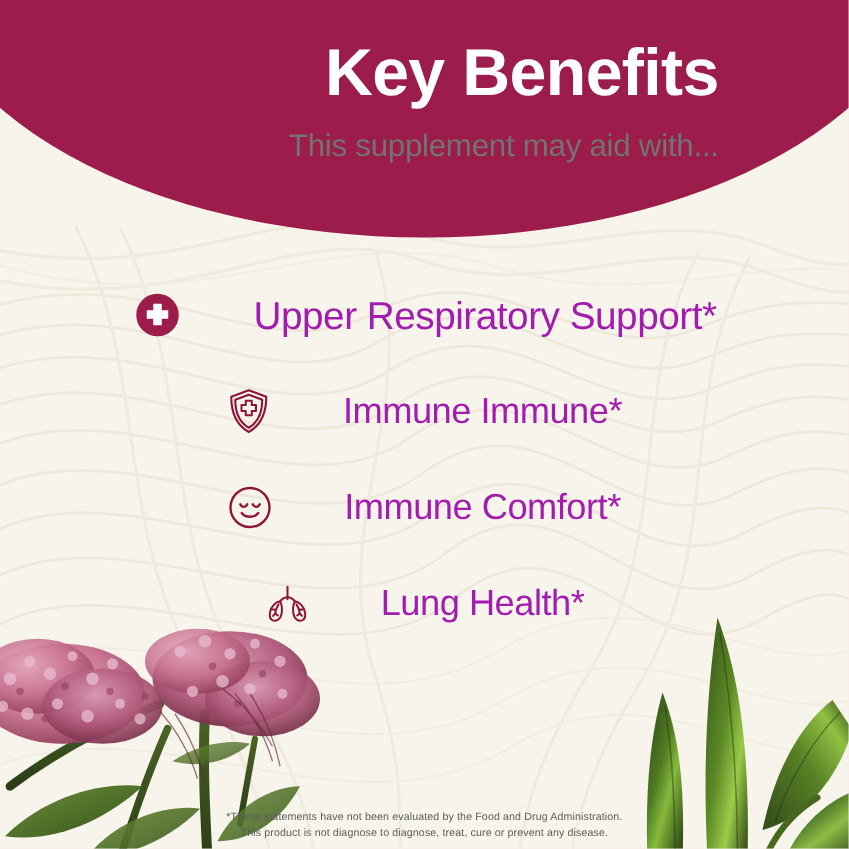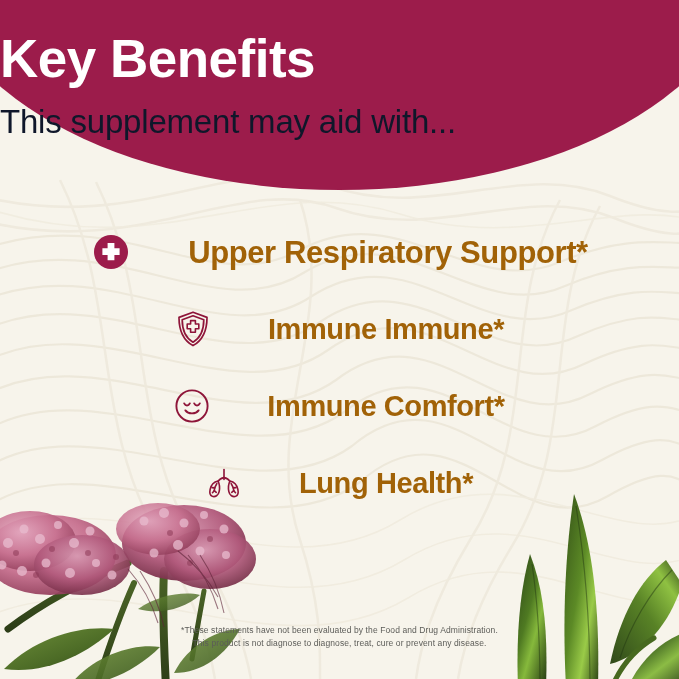--- a/index.html
+++ b/index.html
@@ -36,35 +36,35 @@
     left:-64px; top:-262px;
     width:807px; height:452px;
     background:#9C1C4B;
     border-radius:50%;
     z-index:3;
   }
   .header-content {
     position:absolute;
     left:0; top:0; width:575px;
     z-index:4;
-    text-align:left;
+    text-align:right;
     pointer-events:none;
   }
   .header-title {
     margin-top:31px;
     color:#FFFFFF;
     font-size:53px;
     font-weight:bold;
     letter-spacing:-0.5px;
     line-height:1.05;
   }
   .header-subtitle {
     margin-top:16px;
-    color:#0f172a;
-    font-size:33px;
+    color:#737373;
+    font-size:25px;
     font-weight:400;
     letter-spacing:-0.2px;
   }
 
   
   .benefits {
     position:absolute;
     left:0; top:232px;
     width:679px;
     z-index:5;
@@ -76,39 +76,39 @@
     gap:12px;
     margin-bottom:37px;
   }
   .benefit-icon {
     flex:0 0 auto;
     width:40px; height:40px;
     display:flex; align-items:center; justify-content:center;
   }
   .benefit-icon svg { display:block; }
   .benefit-label {
-    color:#a16207;
+    color:#a21caf;
     font-size:31px;
-    font-weight:bold;
+    font-weight:normal;
     letter-spacing:-0.4px;
     white-space:nowrap;
     line-height:1;
     margin-left:45px;
   }
   .benefit-row.r2 .benefit-label,
   .benefit-row.r3 .benefit-label,
   .benefit-row.r4 .benefit-label { font-size:29px; }
   .benefit-row.r2 .benefit-icon,
   .benefit-row.r3 .benefit-icon,
   .benefit-row.r4 .benefit-icon { width:36px; height:40px; }
 
   
   .disclaimer {
     position:absolute;
-    left:0; bottom:30px;
+    left:0; bottom:7px;
     width:679px;
     z-index:6;
     text-align:center;
     color:#5C5C58;
     font-size:8.5px;
     line-height:1.45;
     letter-spacing:0.1px;
     padding:0 120px;
   }
   .disclaimer div { white-space:nowrap; }

